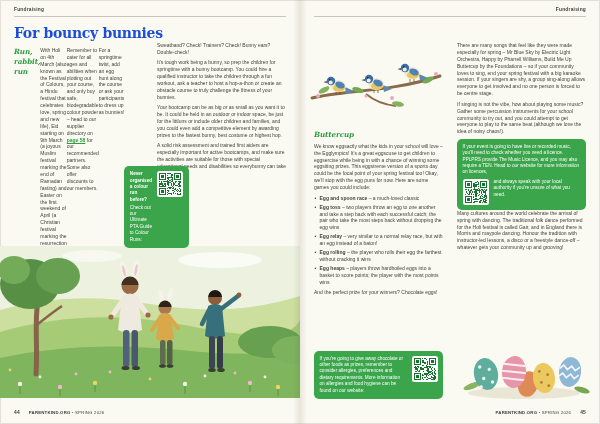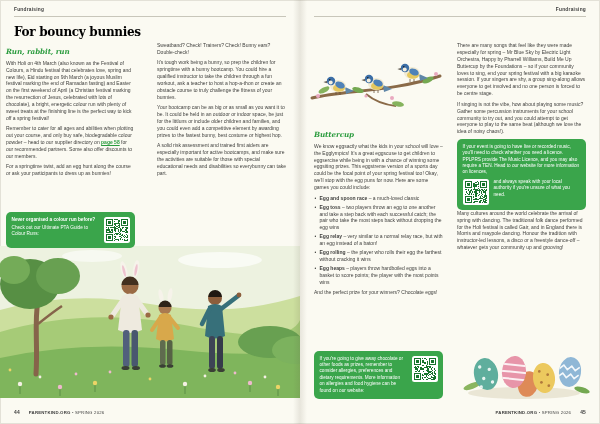--- a/index.html
+++ b/index.html
@@ -5,35 +5,35 @@
   *{margin:0;padding:0;box-sizing:border-box}
   html,body{width:600px;height:424px}
   body{font-family:"Liberation Sans",sans-serif;background:#d9d8d0}
   .spread{position:relative;width:600px;height:424px;background:#fbfaf2;overflow:hidden;box-shadow:inset 0 0 0 1px #e3e1d7}
   .page{position:absolute;top:0;width:300px;height:424px}
   .page-left{left:0}.page-right{left:300px}
   .fold{position:absolute;left:293px;top:0;width:14px;height:424px;background:linear-gradient(90deg,rgba(0,0,0,0),rgba(90,80,60,.12) 50%,rgba(0,0,0,0));pointer-events:none;z-index:6}
   .kicker{position:absolute;top:7px;font-size:4.8px;font-weight:700;color:#3c3c3c;letter-spacing:.25px}
   .page-left .kicker{left:14px}.page-right .kicker{right:14px}
   .rule{position:absolute;top:15.5px;left:14px;right:14px;border-top:.6px solid #c8c6ba}
-  .title{position:absolute;top:25px;font-family:"DejaVu Serif",serif;font-weight:700;font-size:12px;color:#000000;letter-spacing:-.3px;z-index:2}
+  .title{position:absolute;top:25px;font-family:"DejaVu Serif",serif;font-weight:700;font-size:14px;color:#1d4ed8;letter-spacing:-.3px;z-index:2}
   .page-left .title{left:14px}
   .page-right .title{right:14px;text-align:right}
   .col{position:absolute;width:129px;font-size:5px;line-height:1.38;color:#3e3e3c}
   .col p{margin:0 0 3.6px}
   .sub{font-family:"DejaVu Serif",serif;font-style:italic;font-weight:700;font-size:7.2px;color:#2c9c3f;margin:0 0 2.8px;letter-spacing:-.1px}
   .sub.mt{margin-top:5px}
   .link{color:#2c9c3f;font-weight:700;text-decoration:underline;cursor:pointer}
   .callout{background:#3aa54b;color:#fff;border-radius:5px;padding:5px 5.5px;font-size:4.7px;line-height:1.36}
   .callout .bold-line{display:block;font-weight:700;margin-bottom:1.5px}
   .callout-row{display:flex;gap:5px;align-items:flex-start}
   .ctext{flex:1}
   .qr{flex:0 0 auto;width:26px;height:26px;background:#fff;border-radius:2.5px;padding:2px;color:#17742c}
   .qr svg{display:block;width:100%;height:100%}
-  .col1{left:6px;top:47px;height:201px;display:flex;flex-direction:column}
+  .col1{left:14px;top:47px;height:201px;display:flex;flex-direction:row}
   .col1 .callout{margin-top:auto;position:relative;z-index:3}
   .col2{left:157px;top:42px;height:206px;overflow:hidden}
   .col3{left:14px;top:130px;height:208px;overflow:hidden}
   .col4{left:157px;top:42px;height:300px}
   .callout3{position:absolute;left:14px;bottom:25px;width:129px;z-index:3}
   .callout .qr-under{margin-top:3px}
   .meadow{position:absolute;left:0;bottom:26px;width:300px;height:152px}
   .birds{position:absolute;left:8px;top:40px;width:136px;height:86px}
   .eggs{position:absolute;right:8px;bottom:24px;width:136px;height:60px}
   ul.egg-list{list-style:none;margin:1px 0 3px}

